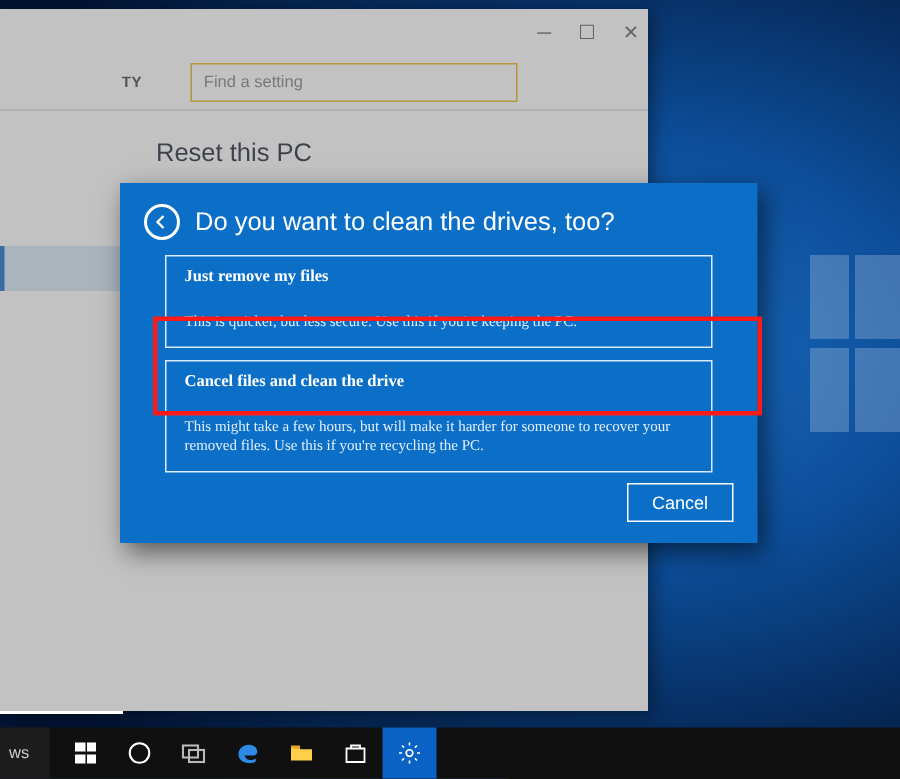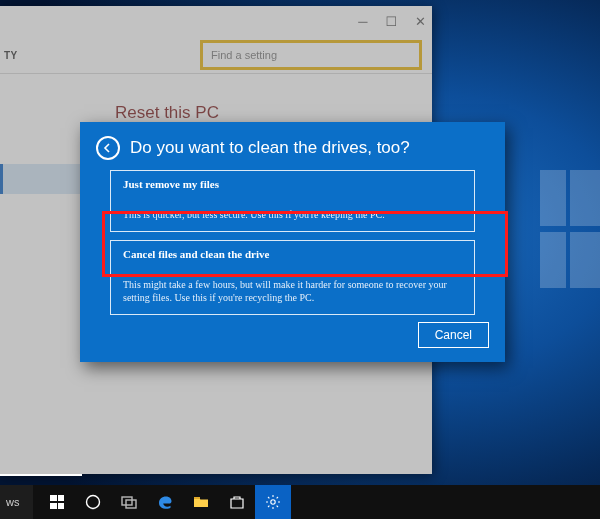--- a/index.html
+++ b/index.html
@@ -25,33 +25,33 @@
     position:absolute;left:0;top:6px;width:432px;height:468px;
     background:#fff;box-shadow:2px 2px 12px rgba(0,0,0,0.45);
   }
   .settings-titlebar{
     height:30px;background:#fff;border-bottom:1px solid #fff;
     display:flex;justify-content:flex-end;align-items:center;
     padding-right:6px;gap:18px;color:#555;font-size:13px;
   }
   .settings-header{
     height:36px;border-bottom:1px solid #d9d9d9;display:flex;
-    justify-content:space-between;align-items:center;padding:0 10px 0 0;gap:32px;
+    justify-content:center;align-items:center;padding:0 10px 0 0;gap:32px;
   }
   .settings-header-left{font-size:10px;font-weight:600;letter-spacing:0.5px;color:#333;padding-left:4px;}
   .search-box{
-    width:200px;height:24px;border:3px solid #eab308;display:flex;
+    width:200px;height:24px;border:1px solid #eab308;display:flex;
     align-items:center;justify-content:space-between;padding:0 8px;
     color:#7a7a7a;font-size:11px;
   }
   .settings-body{display:flex;height:calc(100% - 66px);}
   .sidebar{width:82px;background:#fff;}
   .sidebar .sel{height:30px;margin-top:90px;background:#d4e6f6;border-left:3px solid #0a62c4;}
   .content{flex:1;padding:14px 18px;}
-  .content h2{font-weight:400;font-size:17px;color:#7f1d1d;margin:15px;}
+  .content h2{font-weight:400;font-size:17px;color:#0f172a;margin:4px;}
   .dim{
     position:absolute;left:0;top:6px;width:432px;height:468px;
     background:rgba(120,120,120,0.45);
   }
   
   .dialog{
     position:absolute;left:80px;top:122px;width:425px;height:240px;
     background:#0b6fc8;box-shadow:4px 6px 16px rgba(0,0,0,0.55);
     color:#fff;
   }
@@ -149,21 +149,21 @@
       </div>
       <div class="dlg-title">Do you want to clean the drives, too?</div>
     </div>
     <div class="options">
       <div class="opt">
         <div class="opt-title">Just remove my files</div>
         <div class="opt-desc">This is quicker, but less secure. Use this if you're keeping the PC.</div>
       </div>
       <div class="opt">
         <div class="opt-title">Cancel files and clean the drive</div>
-        <div class="opt-desc">This might take a few hours, but will make it harder for someone to recover your setting files. Use this if you're recycling the PC.</div>
+        <div class="opt-desc">This might take a few hours, but will make it harder for someone to recover your removed files. Use this if you're recycling the PC.</div>
       </div>
     </div>
     <div class="dlg-footer">
       <button class="cancel-btn">Cancel</button>
     </div>
   </div>
   <div class="highlight-frame"></div>
 
   <div class="taskbar">
     <div class="lbl">ws</div>

